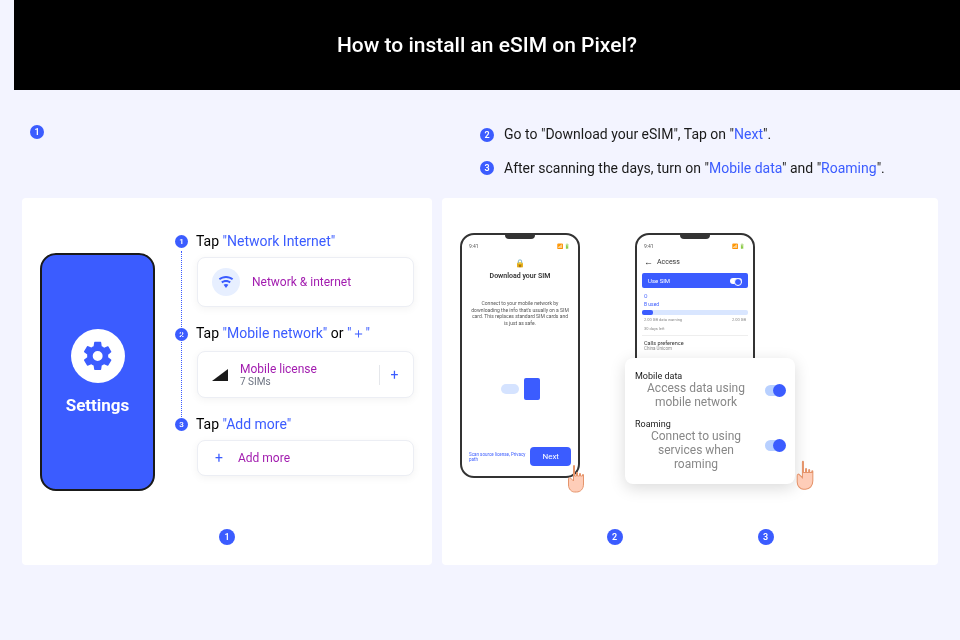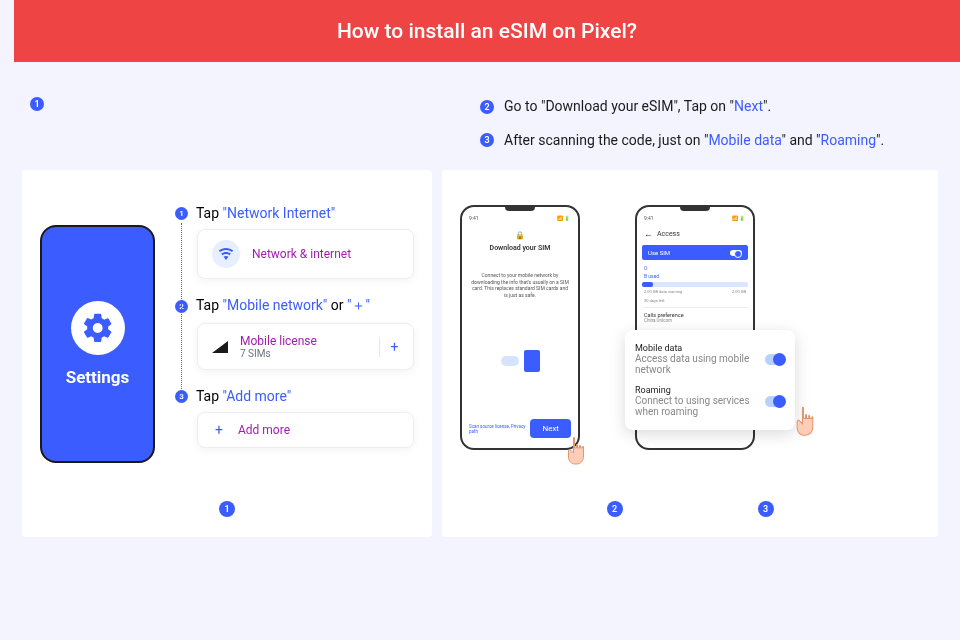--- a/index.html
+++ b/index.html
@@ -1,17 +1,17 @@
 <!DOCTYPE html>
 <html><head>
 <meta charset="utf-8">
 <style>
   * { margin: 0; padding: 0; box-sizing: border-box; }
   body { font-family: -apple-system, BlinkMacSystemFont, 'Segoe UI', Roboto, sans-serif; background: #f3f4ff; width: 960px; height: 640px; overflow: hidden; }
-  .header { background: #ef4444; color: #fff; text-align: center; padding: 19px 0; font-size: 21px; font-weight: 500; margin-left: 14px; }
+  .header { background: #000000; color: #fff; text-align: center; padding: 33px 0; font-size: 21px; font-weight: 500; margin-left: 14px; }
   .top-steps { display: flex; padding: 35px 30px 20px 30px; gap: 50px; font-size: 14px; color: #1a1a1a; }
   .top-left { flex: 0 0 400px; }
   .top-right { flex: 1; display: flex; flex-direction: column; gap: 14px; }
   .step-line { display: flex; align-items: center; gap: 10px; line-height: 1.4; }
   .badge { display: inline-flex; align-items: center; justify-content: center; width: 14px; height: 14px; border-radius: 50%; background: #3b5cff; color: #fff; font-size: 9px; font-weight: 600; flex-shrink: 0; }
   .blue-text { color: #3b5cff; }
   .panels { display: flex; gap: 10px; padding: 0 22px; }
   .panel { background: #fff; border-radius: 4px; padding: 35px 18px 20px 18px; }
   .panel-left { flex: 0 0 410px; display: flex; gap: 18px; }
   .panel-right { flex: 1; display: flex; gap: 35px; justify-content: center; align-items: flex-start; position: relative; }
@@ -54,21 +54,21 @@
   .pill-toggle::after { content: ""; position: absolute; right: 0; top: 0; width: 6px; height: 6px; background: #3b5cff; border-radius: 50%; border: 1px solid #fff; }
   .usage-row { font-size: 5px; color: #3b5cff; display: flex; justify-content: space-between; padding: 1px 2px; }
   .usage-bar { height: 5px; background: #d9e6ff; border-radius: 2px; margin: 2px 0; position: relative; }
   .usage-bar::after { content: ""; position: absolute; left: 0; top: 0; height: 100%; width: 10%; background: #3b5cff; border-radius: 2px; }
   .usage-sub { font-size: 4px; color: #888; display: flex; justify-content: space-between; padding: 0 2px 4px 2px; }
   .pref-row { font-size: 5.5px; padding: 4px 2px; border-top: 0.5px solid #eee; }
   .pref-sub { color: #888; font-size: 4.5px; }
   .overlay-card { position: absolute; background: #fff; border-radius: 8px; box-shadow: 0 4px 16px rgba(0,0,0,0.15); padding: 8px 10px; width: 170px; left: 165px; top: 125px; z-index: 5; }
   .overlay-row { display: flex; align-items: center; justify-content: space-between; padding: 5px 0; }
   .overlay-title { font-size: 9px; color: #1a1a1a; }
-  .overlay-sub { font-size: 10px; color: #888; }
+  .overlay-sub { font-size: 12px; color: #888; text-align: center; }
   .toggle-on { width: 20px; height: 11px; background: #b8d0ff; border-radius: 6px; position: relative; flex-shrink: 0; margin-left: 8px; }
   .toggle-on::after { content: ""; position: absolute; right: -1px; top: -1px; width: 13px; height: 13px; background: #3b5cff; border-radius: 50%; }
   .badges-row { display: flex; justify-content: center; gap: 0; margin-top: auto; padding-top: 16px; width: 100%; }
   .badges-row .badge-lg { width: 16px; height: 16px; border-radius: 50%; background: #3b5cff; color: #fff; font-size: 9px; font-weight: 600; display: flex; align-items: center; justify-content: center; }
   .panel-left { flex-direction: row; }
   .panel-left-inner { display: flex; gap: 20px; }
   .phones-row { display: flex; gap: 55px; position: relative; }
   .hand2 { position: absolute; bottom: -6px; right: -22px; width: 25px; height: 30px; pointer-events: none; }
 </style>
 </head>
@@ -85,21 +85,21 @@
   <div class="top-right">
     <div class="step-line">
       <span class="badge">2</span>
       <span>
         <span>Go to "Download your eSIM", Tap on "</span><span class="blue-text">Next</span><span>".</span>
       </span>
     </div>
     <div class="step-line">
       <span class="badge">3</span>
       <span>
-        <span>After scanning the code, just on "</span><span class="blue-text">Mobile data</span><span>" and "</span><span class="blue-text">Roaming</span><span>".</span>
+        <span>After scanning the days, turn on "</span><span class="blue-text">Mobile data</span><span>" and "</span><span class="blue-text">Roaming</span><span>".</span>
       </span>
     </div>
   </div>
 </div>
 
 <div class="panels">
 
   <div class="panel panel-left" style="flex-direction:column;">
     <div class="panel-left-inner">
       <div class="phone-mock">

